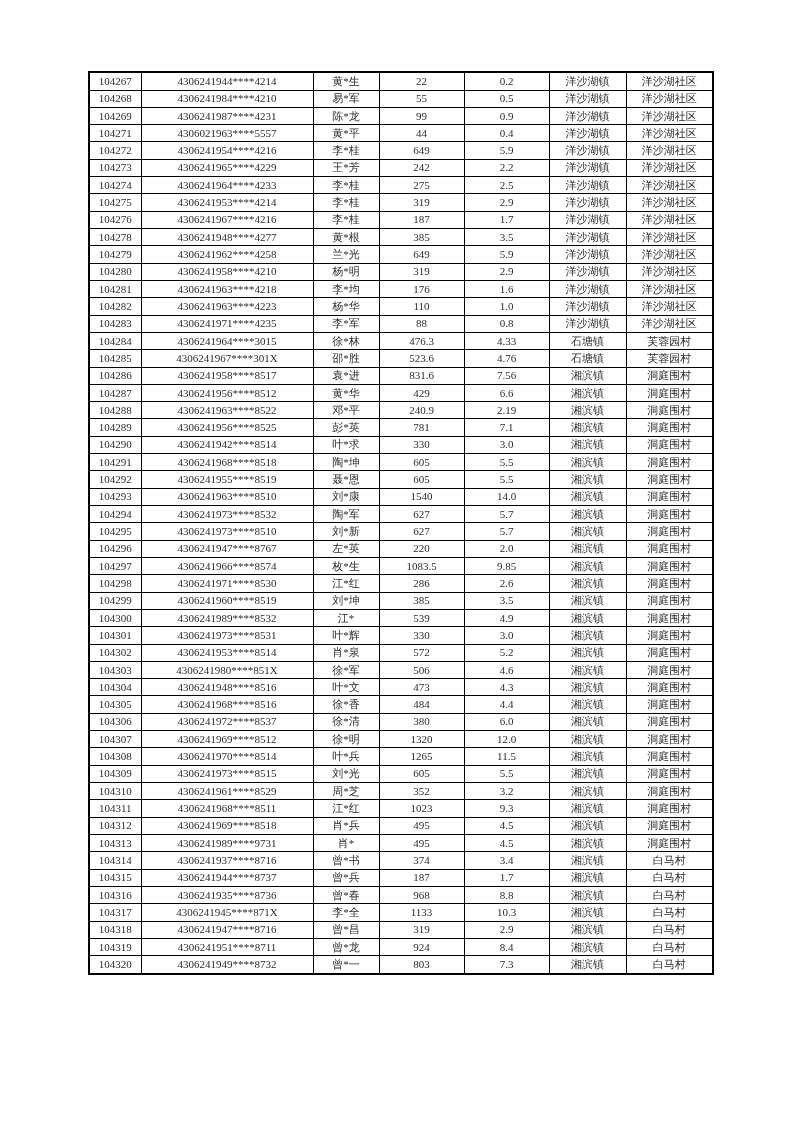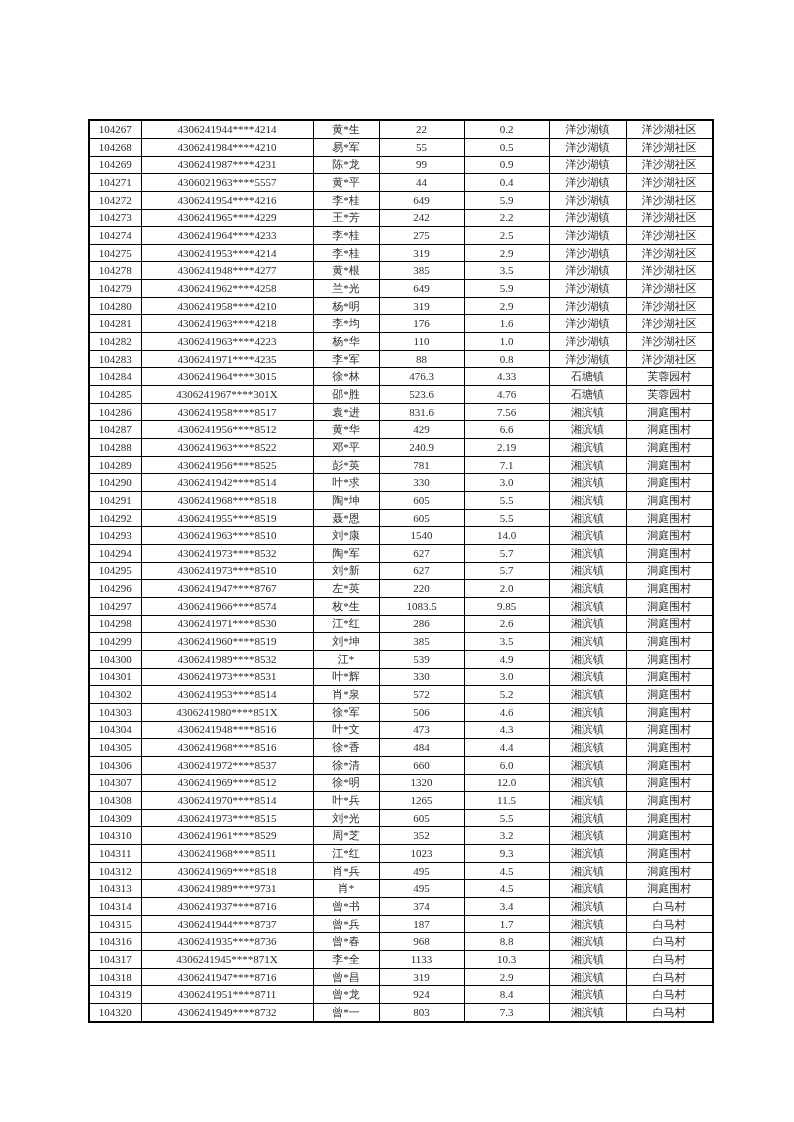--- a/index.html
+++ b/index.html
@@ -20,21 +20,20 @@
     position: absolute;
     left: 88px;
     top: 71px;
     width: 624px;
     height: 904px;
     table-layout: fixed;
     border-collapse: collapse;
     border: 2px solid #000000;
     font-size: 11px;
     color: #2b2b2b;
-    margin-top: 48px;
   }
   table.records td {
     border: 1px solid #000000;
     text-align: center;
     vertical-align: middle;
     padding: 0 1px;
     white-space: nowrap;
     overflow: hidden;
     line-height: 1;
   }
@@ -127,20 +126,29 @@
         <tr>
           <td>104275</td>
           <td>4306241953****4214</td>
           <td>李*桂</td>
           <td>319</td>
           <td>2.9</td>
           <td>洋沙湖镇</td>
           <td>洋沙湖社区</td>
         </tr>
         <tr>
+          <td>104276</td>
+          <td>4306241967****4216</td>
+          <td>李*桂</td>
+          <td>187</td>
+          <td>1.7</td>
+          <td>洋沙湖镇</td>
+          <td>洋沙湖社区</td>
+        </tr>
+        <tr>
           <td>104278</td>
           <td>4306241948****4277</td>
           <td>黄*根</td>
           <td>385</td>
           <td>3.5</td>
           <td>洋沙湖镇</td>
           <td>洋沙湖社区</td>
         </tr>
         <tr>
           <td>104279</td>
@@ -382,21 +390,21 @@
           <td>徐*香</td>
           <td>484</td>
           <td>4.4</td>
           <td>湘滨镇</td>
           <td>洞庭围村</td>
         </tr>
         <tr>
           <td>104306</td>
           <td>4306241972****8537</td>
           <td>徐*清</td>
-          <td>660</td>
+          <td>380</td>
           <td>6.0</td>
           <td>湘滨镇</td>
           <td>洞庭围村</td>
         </tr>
         <tr>
           <td>104307</td>
           <td>4306241969****8512</td>
           <td>徐*明</td>
           <td>1320</td>
           <td>12.0</td>

